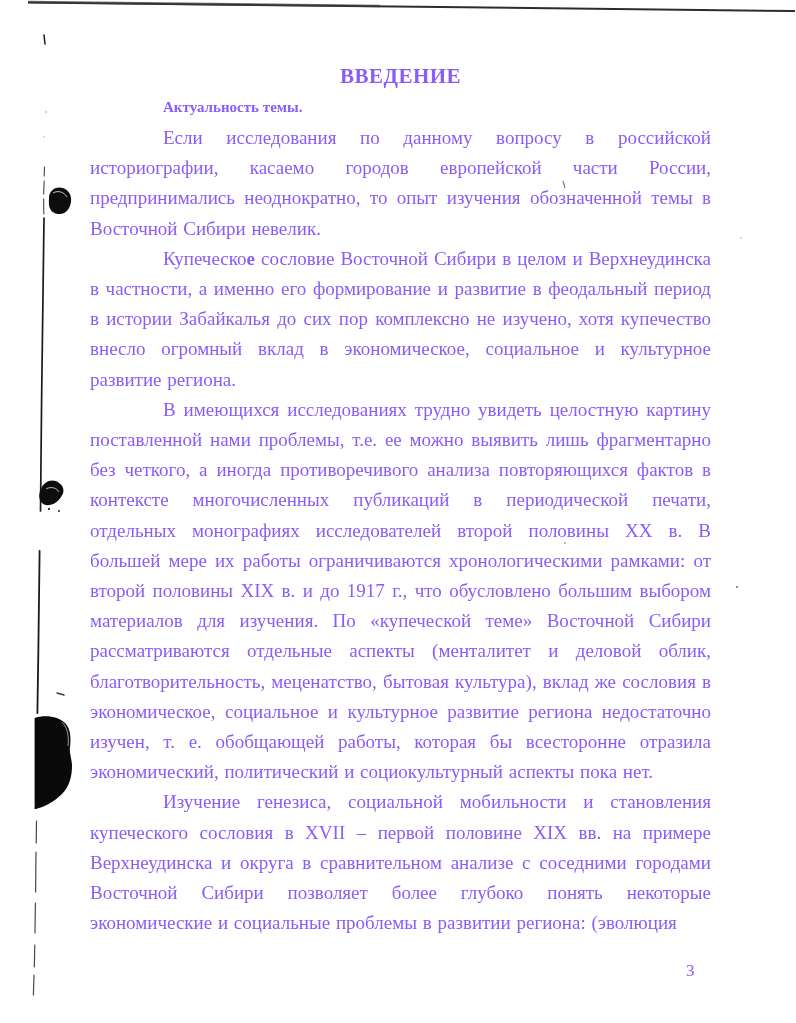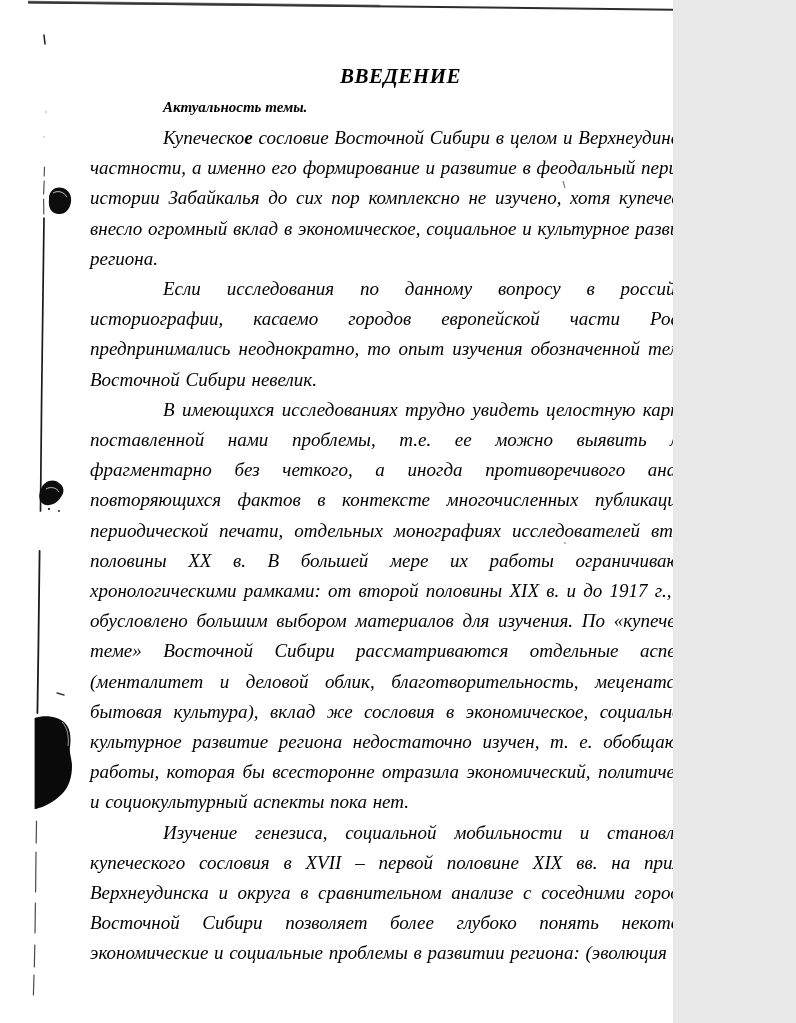--- a/index.html
+++ b/index.html
@@ -1,24 +1,23 @@
 <!DOCTYPE html>
 <html><head>
 <meta charset="utf-8">
 <style>
   html, body { margin: 0; padding: 0; background: #e8e8e8; }
   .page {
     position: relative;
-    width: 673px;
+    width: 796px;
     height: 1023px;
     background: #ffffff;
     overflow: hidden;
     font-family: "Liberation Serif", "DejaVu Serif", serif;
-    color: #000000;
-    font-style: italic;
+    color: #8b5cf6;
   }
   .scan-artifacts {
     position: absolute;
     left: 0; top: 0;
     width: 796px; height: 1023px;
     pointer-events: none;
   }
   .textblock {
     position: absolute;
     left: 90px;
@@ -103,23 +102,23 @@
       <circle cx="737" cy="587" r="1.1" opacity="0.6"></circle>
       <circle cx="741" cy="238" r="0.8" opacity="0.4"></circle>
     </g>
   </svg>
 
   <div class="textblock">
     <h1 class="doc-title">ВВЕДЕНИЕ</h1>
 
     <h2 class="doc-heading">Актуальность темы.</h2>
 
+    <p class="doc-para">Если исследования по данному вопросу в российской историографии, касаемо городов европейской части России, предпринимались неоднократно, то опыт изучения обозначенной темы в Восточной Сибири невелик.</p>
+
     <p class="doc-para"><span>Купеческо</span><span class="bold-letter">е</span> <span>сословие Восточной Сибири в целом и Верхнеудинска в частности, а именно его формирование и развитие в феодальный период в истории Забайкалья до сих пор комплексно не изучено, хотя купечество внесло огромный вклад в экономическое, социальное и культурное развитие региона.</span></p>
-
-    <p class="doc-para">Если исследования по данному вопросу в российской историографии, касаемо городов европейской части России, предпринимались неоднократно, то опыт изучения обозначенной темы в Восточной Сибири невелик.</p>
 
     <p class="doc-para">В имеющихся исследованиях трудно увидеть целостную картину поставленной нами проблемы, т.е. ее можно выявить лишь фрагментарно без четкого, а иногда противоречивого анализа повторяющихся фактов в контексте многочисленных публикаций в периодической печати, отдельных монографиях исследователей второй половины XX в. В большей мере их работы ограничиваются хронологическими рамками: от второй половины XIX в. и до 1917 г., что обусловлено большим выбором материалов для изучения. По «купеческой теме» Восточной Сибири рассматриваются отдельные аспекты (менталитет и деловой облик, благотворительность, меценатство, бытовая культура), вклад же сословия в экономическое, социальное и культурное развитие региона недостаточно изучен, т. е. обобщающей работы, которая бы всесторонне отразила экономический, политический и социокультурный аспекты пока нет.</p>
 
     <p class="doc-para">Изучение генезиса, социальной мобильности и становления купеческого сословия в XVII – первой половине XIX вв. на примере Верхнеудинска и округа в сравнительном анализе с соседними городами Восточной Сибири позволяет более глубоко понять некоторые экономические и социальные проблемы в развитии региона: (эволюция</p>
   </div>
 
   <div class="page-number">3</div>
 </div>
 
 </body></html>

